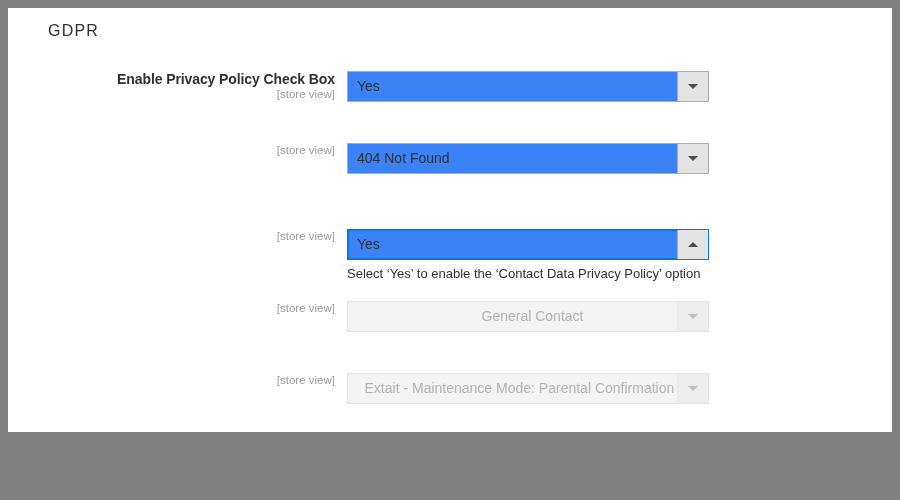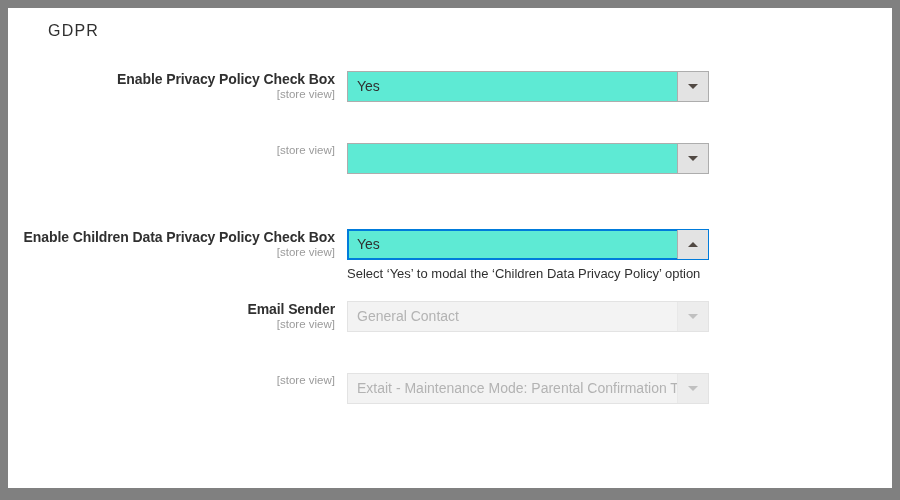--- a/index.html
+++ b/index.html
@@ -5,21 +5,21 @@
   * { box-sizing: border-box; }
   html, body {
     margin: 0; padding: 0;
     width: 900px; height: 500px;
     background: #808080;
     font-family: "Liberation Sans", sans-serif;
   }
   #frame {
     position: absolute;
     left: 8px; top: 8px;
-    width: 884px; height: 480px;
+    width: 884px; height: 424px;
     background: #ffffff;
     overflow: hidden;
   }
   #section-title {
     position: absolute;
     left: 40px; top: 14px;
     font-size: 16px;
     letter-spacing: 1.2px;
     color: #303030;
     font-weight: 400;
@@ -54,21 +54,21 @@
   .control-col {
     position: absolute;
     left: 339px; top: 0;
     width: 362px;
   }
   .select-box {
     position: relative;
     width: 362px;
     height: 31px;
     border: 1px solid #adadad;
-    background: #5eead4;
+    background: #3b82f6;
     display: flex;
     align-items: center;
   }
   .select-value {
     padding-left: 9px;
     font-size: 14px;
     color: #303030;
     white-space: nowrap;
     overflow: hidden;
     line-height: 29px;
@@ -96,20 +96,21 @@
     box-shadow: 0 0 0 1px #007bdb inset;
   }
   .select-box.focused .select-arrow {
     border-left: 1px solid #adadad;
     height: 29px;
   }
 
   .select-box.disabled {
     border: 1px solid #e3e3e3;
     background: #f3f3f3;
+    justify-content: center;
   }
   .select-box.disabled .select-value { color: #b3b3b3; }
   .select-box.disabled .select-arrow {
     background: #ededed;
     border-left: 1px solid #e8e8e8;
   }
   .select-box.disabled .arrow-down { border-top-color: #c0c0c0; }
 
   .help-text {
     margin-top: 6px;
@@ -140,44 +141,43 @@
             </div>
           </div>
         </div>
       </div>
       <div class="field-row" style="top: 135px;">
         <div class="label-col">
           <span class="scope-label">[store view]</span>
         </div>
         <div class="control-col">
           <div class="select-box">
+            <div class="select-value">404 Not Found</div>
             <div class="select-arrow">
               <span class="arrow-glyph arrow-down"></span>
             </div>
           </div>
         </div>
       </div>
       <div class="field-row" style="top: 221px;">
         <div class="label-col">
-          <span class="field-label">Enable Children Data Privacy Policy Check Box</span>
           <span class="scope-label">[store view]</span>
         </div>
         <div class="control-col">
           <div class="select-box focused">
             <div class="select-value">Yes</div>
             <div class="select-arrow">
               <span class="arrow-glyph arrow-up"></span>
             </div>
           </div>
-          <div class="help-text">Select ‘Yes’ to modal the ‘Children Data Privacy Policy’ option</div>
+          <div class="help-text">Select ‘Yes’ to enable the ‘Contact Data Privacy Policy’ option</div>
         </div>
       </div>
       <div class="field-row" style="top: 293px;">
         <div class="label-col">
-          <span class="field-label">Email Sender</span>
           <span class="scope-label">[store view]</span>
         </div>
         <div class="control-col">
           <div class="select-box disabled">
             <div class="select-value">General Contact</div>
             <div class="select-arrow">
               <span class="arrow-glyph arrow-down"></span>
             </div>
           </div>
         </div>

